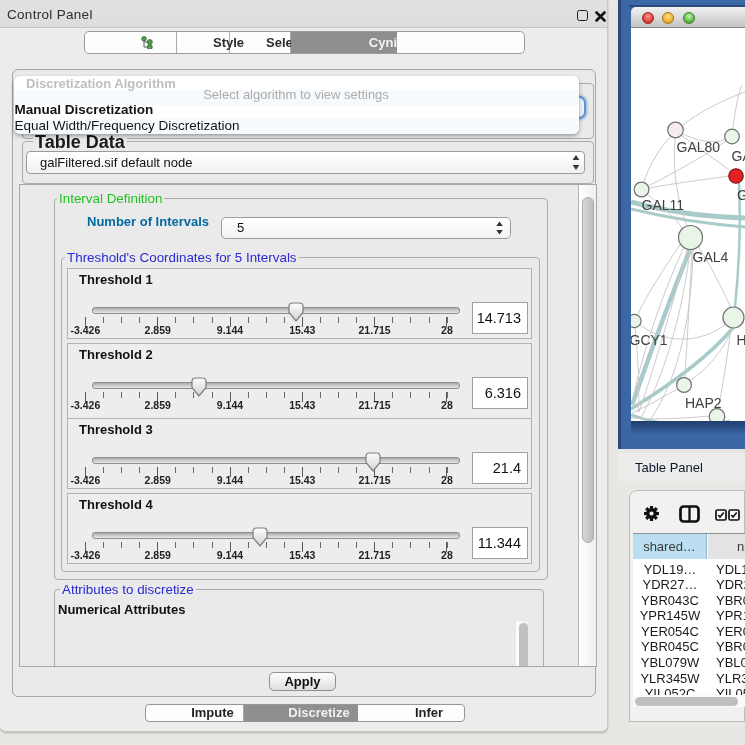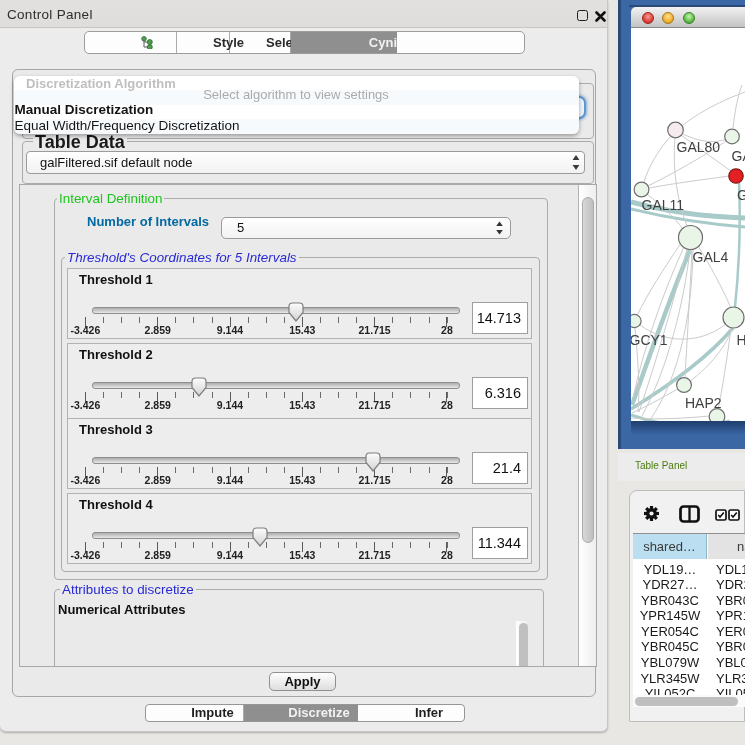--- a/index.html
+++ b/index.html
@@ -67,21 +67,21 @@
   <div class="glab" style="left:37px;top:7px;color:#1FC41F;">Interval Definition</div>
   <div class="a bold" style="left:67px;top:29px;font-size:13px;color:#0369a1;">Number of Intervals</div>
   <div class="a" style="left:201px;top:32px;width:290px;height:22px;background:linear-gradient(#FFFFFF,#F2F2F2);border:1px solid #9B9B9B;border-radius:5px;box-sizing:border-box;"></div>
   <div class="a" style="left:217px;top:35px;font-size:13px;color:#111;">5</div>
   <svg class="a" style="left:475px;top:36px;" width="9" height="14" viewBox="0 0 9 14">
       <path d="M4.5 0.5 L7.8 5 L1.2 5 Z" fill="#333"></path>
       <path d="M4.5 13.5 L7.8 9 L1.2 9 Z" fill="#333"></path>
     </svg>
 
   <div class="grp" style="left:41px;top:72px;width:477px;height:313px;"></div>
-  <div class="glab" style="left:45px;top:66px;color:#2929D6;font-style:italic;">Threshold's Coordinates for 5 Intervals</div>
+  <div class="glab" style="left:45px;top:66px;color:#2929D6;">Threshold's Coordinates for 5 Intervals</div>
 
 <div class="a" style="left:47px;top:83px;width:465px;height:71px;background:#EDEDED;border:1px solid #B2B2B2;box-sizing:border-box;">
   <div class="a bold" style="left:11px;top:3px;font-size:13px;color:#111;">Threshold 1</div>
   <div class="a" style="left:24px;top:38px;width:366px;height:5px;border:1px solid #8E8E8E;border-radius:3px;background:linear-gradient(#ACACAC,#E8E8E8);"></div>
   <div class="a" style="left:17px;top:48px;width:364px;height:6px;background:repeating-linear-gradient(90deg,#6A6A6A 0 1px,transparent 1px 18.08px);"></div>
   <div class="a" style="left:16.9px;top:48px;width:1px;height:10px;background:#5A5A5A;"></div>
   <div class="a" style="left:89.2px;top:48px;width:1px;height:10px;background:#5A5A5A;"></div>
   <div class="a" style="left:161.5px;top:48px;width:1px;height:10px;background:#5A5A5A;"></div>
   <div class="a" style="left:233.8px;top:48px;width:1px;height:10px;background:#5A5A5A;"></div>
   <div class="a" style="left:306.1px;top:48px;width:1px;height:10px;background:#5A5A5A;"></div>
@@ -248,21 +248,21 @@
 <text x="629.5" y="345">GCY1</text>
 <text x="736.5" y="344.5">HIS4</text>
 <text x="685" y="407.5">HAP2</text>
 </g>
 </svg>
 </div>
 
 <div class="a" style="left:631px;top:421px;width:114px;height:14px;background:linear-gradient(#1F3E6D,#3B67A5);"></div>
 
 <div class="a" style="left:618px;top:453px;width:127px;height:28px;background:#ECECEC;"></div>
-<div class="a" style="left:635px;top:460px;font-size:10px;color:#4d7c0f;text-align:right;">Table Panel</div>
+<div class="a" style="left:635px;top:460px;font-size:13px;color:#0f172a;text-align:right;">Table Panel</div>
 
 <div class="a" style="left:629px;top:490px;width:116px;height:232px;background:#F1F1F1;border:1px solid #BDBDBD;border-top-left-radius:8px;box-sizing:border-box;"></div>
 
 <svg class="a" style="left:643px;top:505px;" width="17" height="17" viewBox="0 0 17 17">
  <g stroke="#111" stroke-width="3.2">
   <line x1="8.5" y1="1" x2="8.5" y2="16"></line>
       <line x1="1" y1="8.5" x2="16" y2="8.5"></line>
   <line x1="3.2" y1="3.2" x2="13.8" y2="13.8"></line>
       <line x1="13.8" y1="3.2" x2="3.2" y2="13.8"></line>
  </g>

